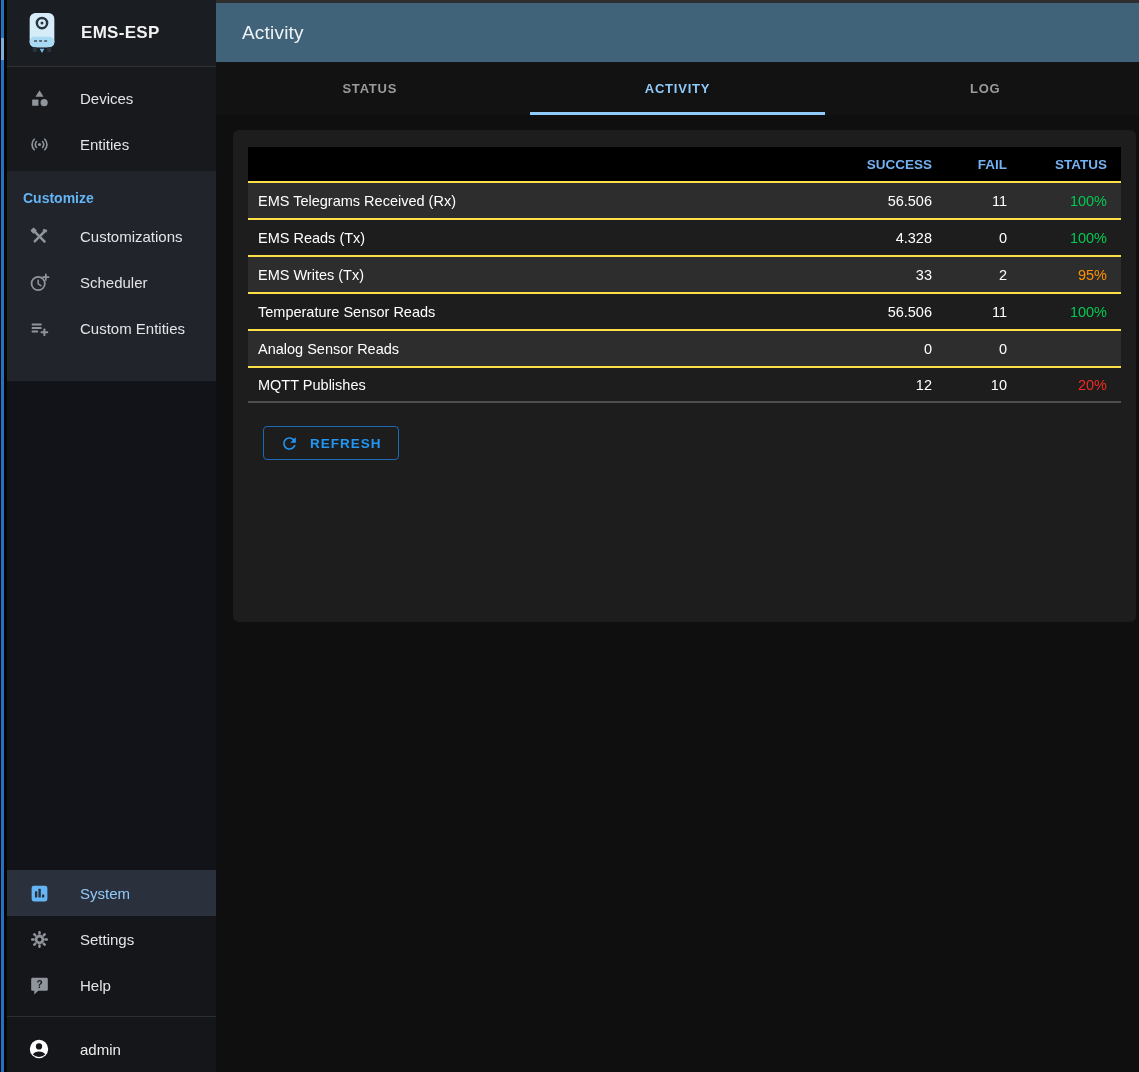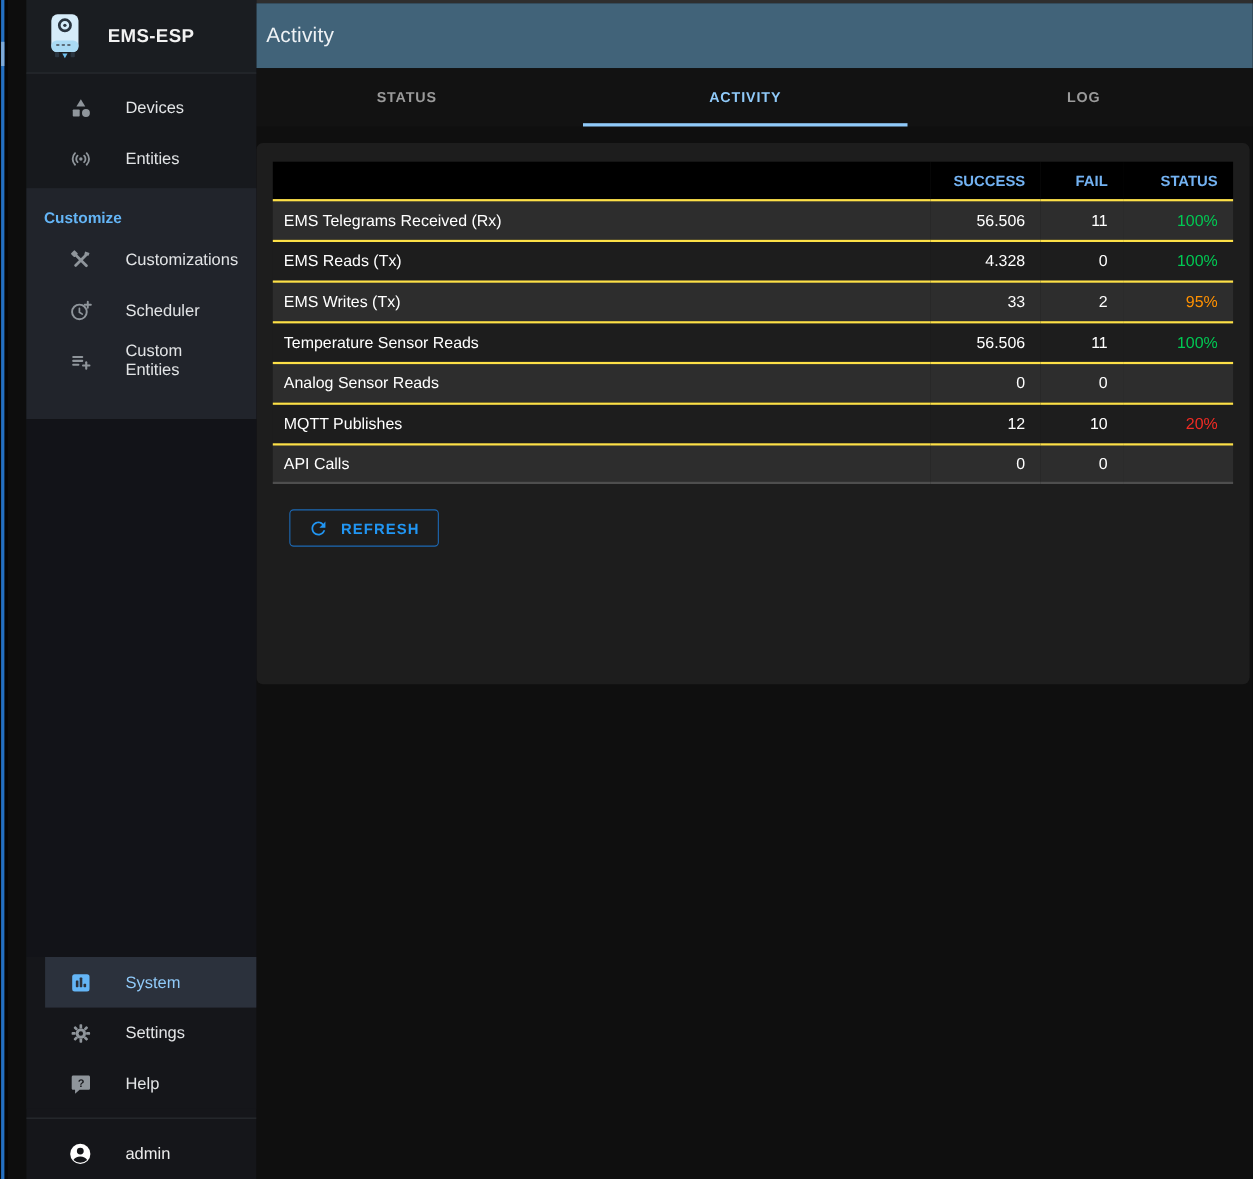--- a/index.html
+++ b/index.html
@@ -5,26 +5,26 @@
   * { margin:0; padding:0; box-sizing:border-box; }
   html,body { width:1139px; height:1072px; background:#0d0d0d; font-family:"Liberation Sans", sans-serif; overflow:hidden; }
   .screen { position:relative; width:1139px; height:1072px; background:#0d0d0d; overflow:hidden; }
 
   
   .window-edge { position:absolute; left:0; top:0; width:7px; height:100%; background:#060606; z-index:6; }
   .window-edge .line { position:absolute; left:1px; top:0; width:3px; height:100%; background:#2470c2; }
   .window-edge .thumb { position:absolute; left:1px; top:38px; width:3px; height:22px; background:#7fabd9; }
 
   
-  .sidebar { position:absolute; left:24px; top:0; width:209px; height:100%; background:#15161a; display:flex; flex-direction:column; z-index:2; }
+  .sidebar { position:absolute; left:7px; top:0; width:209px; height:100%; background:#15161a; display:flex; flex-direction:column; z-index:2; }
   .sidebar-header { height:67px; flex:0 0 67px; background:#1a1d21; border-bottom:1px solid #2f3338; display:flex; align-items:center; padding:0 15px; }
   .logo { width:40px; height:44px; display:flex; align-items:center; justify-content:center; }
   .app-name { margin-left:19px; color:#f2f2f2; font-size:17px; font-weight:bold; letter-spacing:0.3px; }
 
-  .nav-item { height:46px; display:flex; align-items:center; padding:0 16px; cursor:pointer;margin-left:17px; }
+  .nav-item { height:46px; display:flex; align-items:center; padding:0 16px; cursor:pointer; }
   .nav-icon { width:24px; height:24px; margin-left:4px; display:flex; align-items:center; justify-content:center; flex:0 0 24px; }
   .nav-label { margin-left:29px; color:#e2e4e6; font-size:15px; }
 
   .nav-top { background:#17191d; padding:8px 0 4px; }
   .customize-section { background:#21242b; padding:6px 0 30px; }
   .section-header { color:#64b5f6; font-size:14px; font-weight:bold; padding:13px 16px 7px; }
   .sidebar-spacer { flex:1 1 auto; background:#121318; }
   .nav-bottom { background:#15161a; }
   .nav-item.active { background:#2b313c; }
   .nav-item.active .nav-label { color:#90caf9; }
@@ -286,26 +286,20 @@
             <td class="num">0</td>
             <td class="num">0</td>
             <td class="num"><span data-qc=""></span></td>
           </tr>
           <tr>
             <td class="name">MQTT Publishes</td>
             <td class="num">12</td>
             <td class="num">10</td>
             <td class="num"><span data-qc="red">20%</span></td>
           </tr>
-          <tr>
-            <td class="name">API Calls</td>
-            <td class="num">0</td>
-            <td class="num">0</td>
-            <td class="num"><span data-qc=""></span></td>
-          </tr>
         </tbody>
       </table>
 
       <button class="refresh-btn">
         <span>
           <svg width="19" height="19" viewBox="0 0 24 24" fill="#2196f3">
             <path d="M17.65 6.35C16.2 4.9 14.21 4 12 4c-4.42 0-7.99 3.58-7.99 8s3.57 8 7.99 8c3.73 0 6.84-2.55 7.73-6h-2.08c-.82 2.33-3.04 4-5.65 4-3.31 0-6-2.69-6-6s2.69-6 6-6c1.66 0 3.14.69 4.22 1.78L13 11h7V4l-2.35 2.35z"></path>
           </svg>
         </span>
         <span>REFRESH</span>

